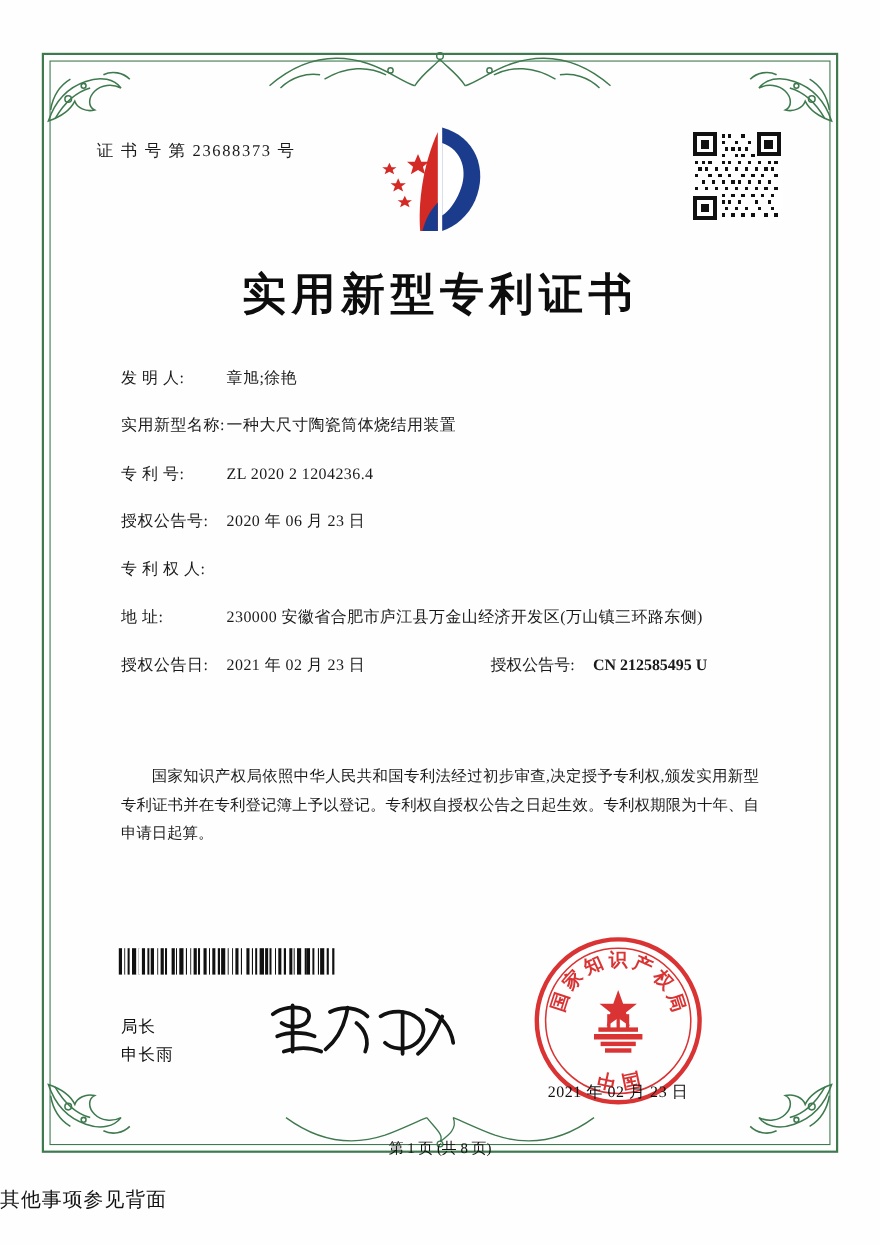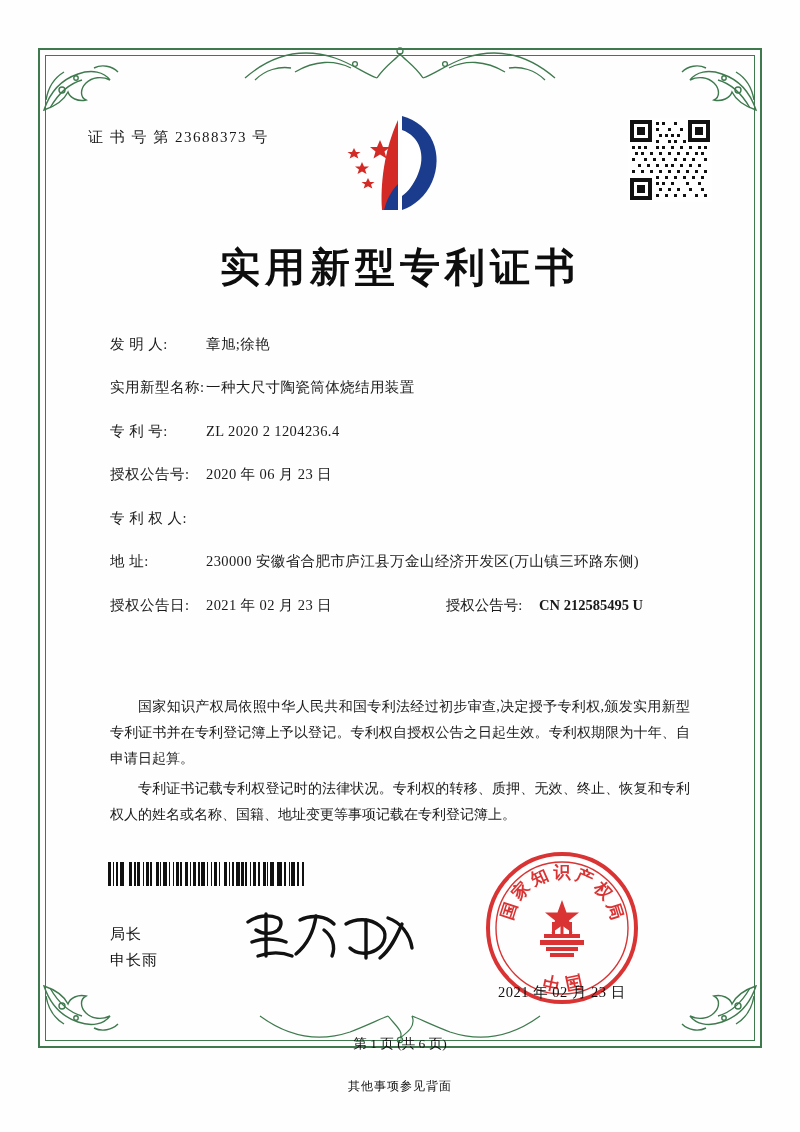--- a/index.html
+++ b/index.html
@@ -206,22 +206,22 @@
   .page-no {
     position: absolute;
     left: 0; right: 0; top: 1035px;
     text-align: center;
     font-size: 13.5px;
     color: #111;
   }
   .footer-note {
     position: absolute;
     left: 0; right: 0; top: 1078px;
-    text-align: center;
-    font-size: 12px;
+    text-align: left;
+    font-size: 18px;
     color: #111;
     letter-spacing: 1px;
   }
 </style>
 </head>
 <body>
 
 <div class="page">
 
   <div class="border-outer"></div>
@@ -455,21 +455,20 @@
       <span class="lbl">授权公告日:</span>
       <span class="val">2021 年 02 月 23 日</span>
       <span class="lbl2">授权公告号:</span>
       <span class="val2">CN 212585495 U</span>
     </div>
 
   </div>
 
   <div class="paras">
     <p>国家知识产权局依照中华人民共和国专利法经过初步审查,决定授予专利权,颁发实用新型专利证书并在专利登记簿上予以登记。专利权自授权公告之日起生效。专利权期限为十年、自申请日起算。</p>
-    <p>专利证书记载专利权登记时的法律状况。专利权的转移、质押、无效、终止、恢复和专利权人的姓名或名称、国籍、地址变更等事项记载在专利登记簿上。</p>
   </div>
 
   <div class="barcode">
     <i style="width:3px"></i>
       <i style="width:2px;background:#fff"></i>
       <i style="width:1px"></i>
       <i style="width:3px;background:#fff"></i>
     <i style="width:2px"></i>
       <i style="width:2px;background:#fff"></i>
       <i style="width:4px"></i>
@@ -608,16 +607,16 @@
           <text transform="translate(80,80) rotate(72) translate(0,-50)" text-anchor="middle">局</text>
           <text transform="translate(80,80) rotate(168) translate(0,-50)" text-anchor="middle">国</text>
           <text transform="translate(80,80) rotate(192) translate(0,-50)" text-anchor="middle">中</text>
         </g>
       </g>
     </svg>
   </div>
 
   <div class="seal-date">2021 年 02 月 23 日</div>
 
-  <div class="page-no">第 1 页 (共 6 页)</div>
+  <div class="page-no">第 1 页 (共 8 页)</div>
   <div class="footer-note">其他事项参见背面</div>
 
 </div>
 
 </body></html>

